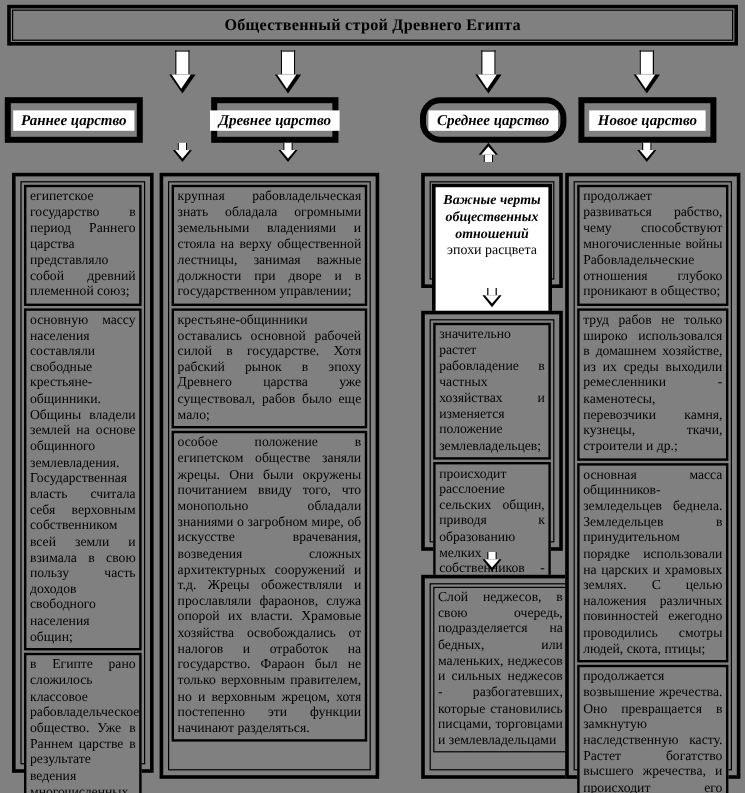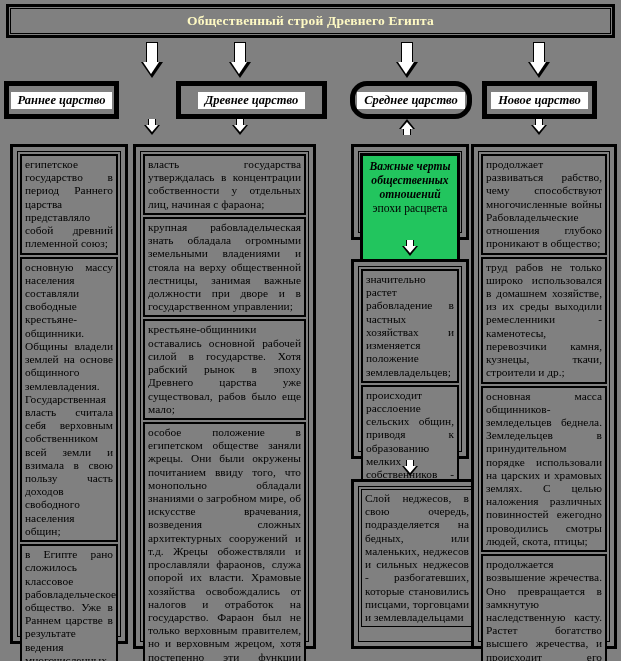--- a/index.html
+++ b/index.html
@@ -18,21 +18,21 @@
     border: 3px solid #000; background: #808080;
     padding: 1px;
   }
   .title-inner {
     width: 100%; height: 100%;
     border: 1px solid #000;
     display: flex; align-items: center; justify-content: center;
     background: #808080;
   }
   .title-text {
-    font-weight: bold; font-size: 13.5px; color: #fef9c3;
+    font-weight: bold; font-size: 13.5px; color: #000000;
     letter-spacing: .2px;
   }
 
   
   .bigarrow {
     position: absolute; width: 22px; height: 36px;
   }
   .bigarrow .shaft {
     position: absolute; left: 5px; top: 0; width: 12px; height: 22px;
     background: #fff; border-left: 1.5px solid #000; border-right: 1.5px solid #000;
@@ -109,21 +109,21 @@
     text-justify: inter-word;
     hyphens: manual;
     margin-bottom: 2px;
   }
   .cell:last-child { margin-bottom: 0; }
   .cell.thin { border-width: 1px; }
 
   
   .callout {
     border: 3px solid #000;
-    background: #22c55e;
+    background: #ffffff;
     padding: 4px 5px;
     text-align: center;
     color: #000;
     font-size: 11.6px;
     line-height: 1.22;
   }
   .callout .em { font-weight: bold; font-style: italic; }
   .callout .it { font-style: italic; margin-top: 44px; }
 </style>
 </head>
@@ -154,21 +154,21 @@
   </div>
   <div class="bigarrow" style="left:528px; top:42px;">
     <div class="shaft"></div>
       <div class="head"></div>
       <div class="head-in"></div>
   </div>
 
   <div class="kbox" style="left:4px; top:81px; width:115px;">
     <span class="klabel">Раннее царство</span>
   </div>
-  <div class="kbox" style="left:176px; top:81px; width:151px;">
+  <div class="kbox" style="left:176px; top:81px; width:106px;">
     <span class="klabel">Древнее царство</span>
   </div>
   <div class="kbox" style="left:350px; top:81px; width:122px;border-radius:17px;">
     <span class="klabel">Среднее царство</span>
   </div>
   <div class="kbox" style="left:482px; top:81px; width:115px;">
     <span class="klabel">Новое царство</span>
   </div>
 
   <div class="smallarrow" style="left:144px; top:119px;">
@@ -195,21 +195,20 @@
   <div class="col" style="left:10px; top:144px; width:118px; height:500px;">
     <div class="col-inner">
       <div class="cell">египетское государство в период Раннего царства представляло собой древний племенной союз;</div>
       <div class="cell">основную массу населения составляли свободные крестьяне-общинники. Общины владели землей на основе общинного землевладения. Государственная власть считала себя верховным собственником всей земли и взимала в свою пользу часть доходов свободного населения общин;</div>
       <div class="cell">в Египте рано сложилось классовое рабовладельческое общество. Уже в Раннем царстве в результате ведения многочисленных войн появились пленники-рабы, которых использовали в крупных хозяйствах.</div>
     </div>
   </div>
 
   <div class="col" style="left:133px; top:144px; width:183px; height:505px;">
     <div class="col-inner">
-      <div class="cell">власть государства утверждалась в концентрации собственности у отдельных лиц, начиная с фараона;</div>
       <div class="cell">крупная рабовладельческая знать обладала огромными земельными владениями и стояла на верху общественной лестницы, занимая важные должности при дворе и в государственном управлении;</div>
       <div class="cell">крестьяне-общинники оставались основной рабочей силой в государстве. Хотя рабский рынок в эпоху Древнего царства уже существовал, рабов было еще мало;</div>
       <div class="cell">особое положение в египетском обществе заняли жрецы. Они были окружены почитанием ввиду того, что монопольно обладали знаниями о загробном мире, об искусстве врачевания, возведения сложных архитектурных сооружений и т.д. Жрецы обожествляли и прославляли фараонов, служа опорой их власти. Храмовые хозяйства освобождались от налогов и отработок на государство. Фараон был не только верховным правителем, но и верховным жрецом, хотя постепенно эти функции начинают разделяться.</div>
     </div>
   </div>
 
   <div class="col" style="left:351px; top:144px; width:118px; height:96px;">
     <div class="col-inner" style="padding:1px;">
       <div class="callout">
         <div class="em">Важные черты</div>

